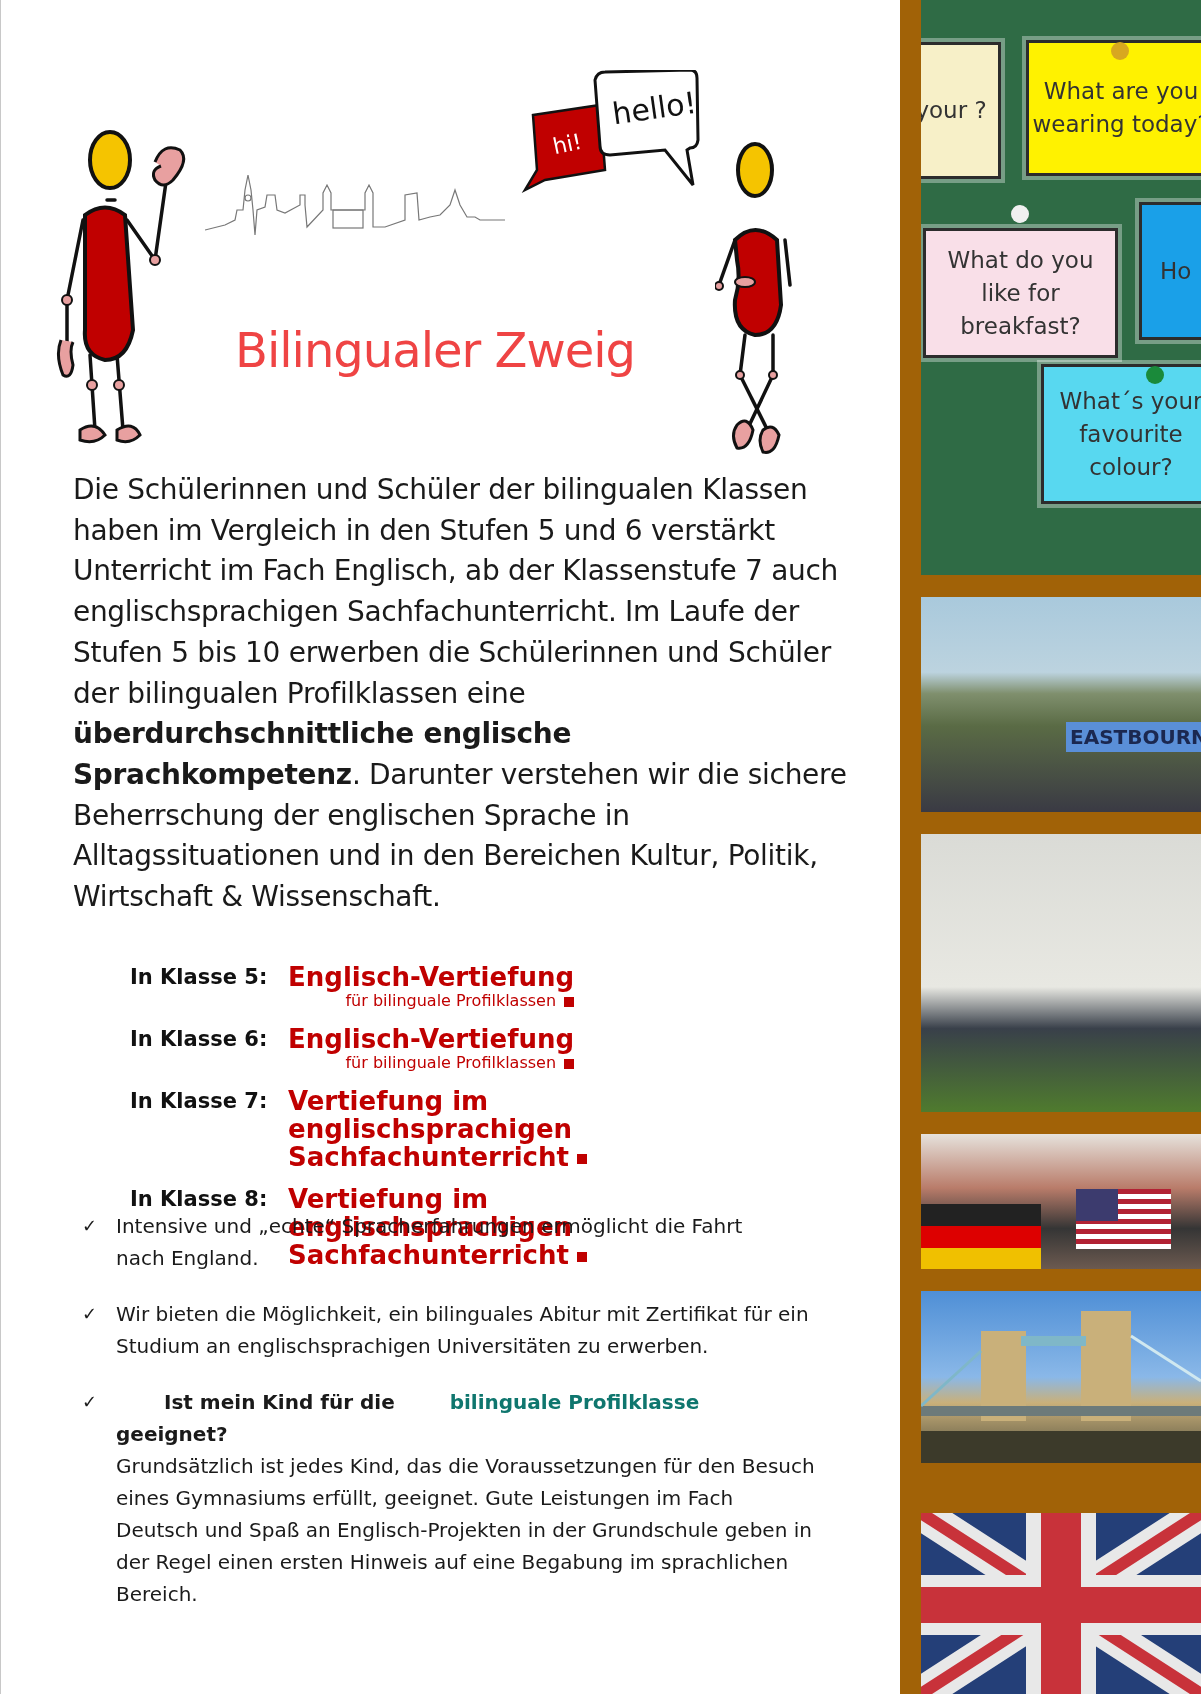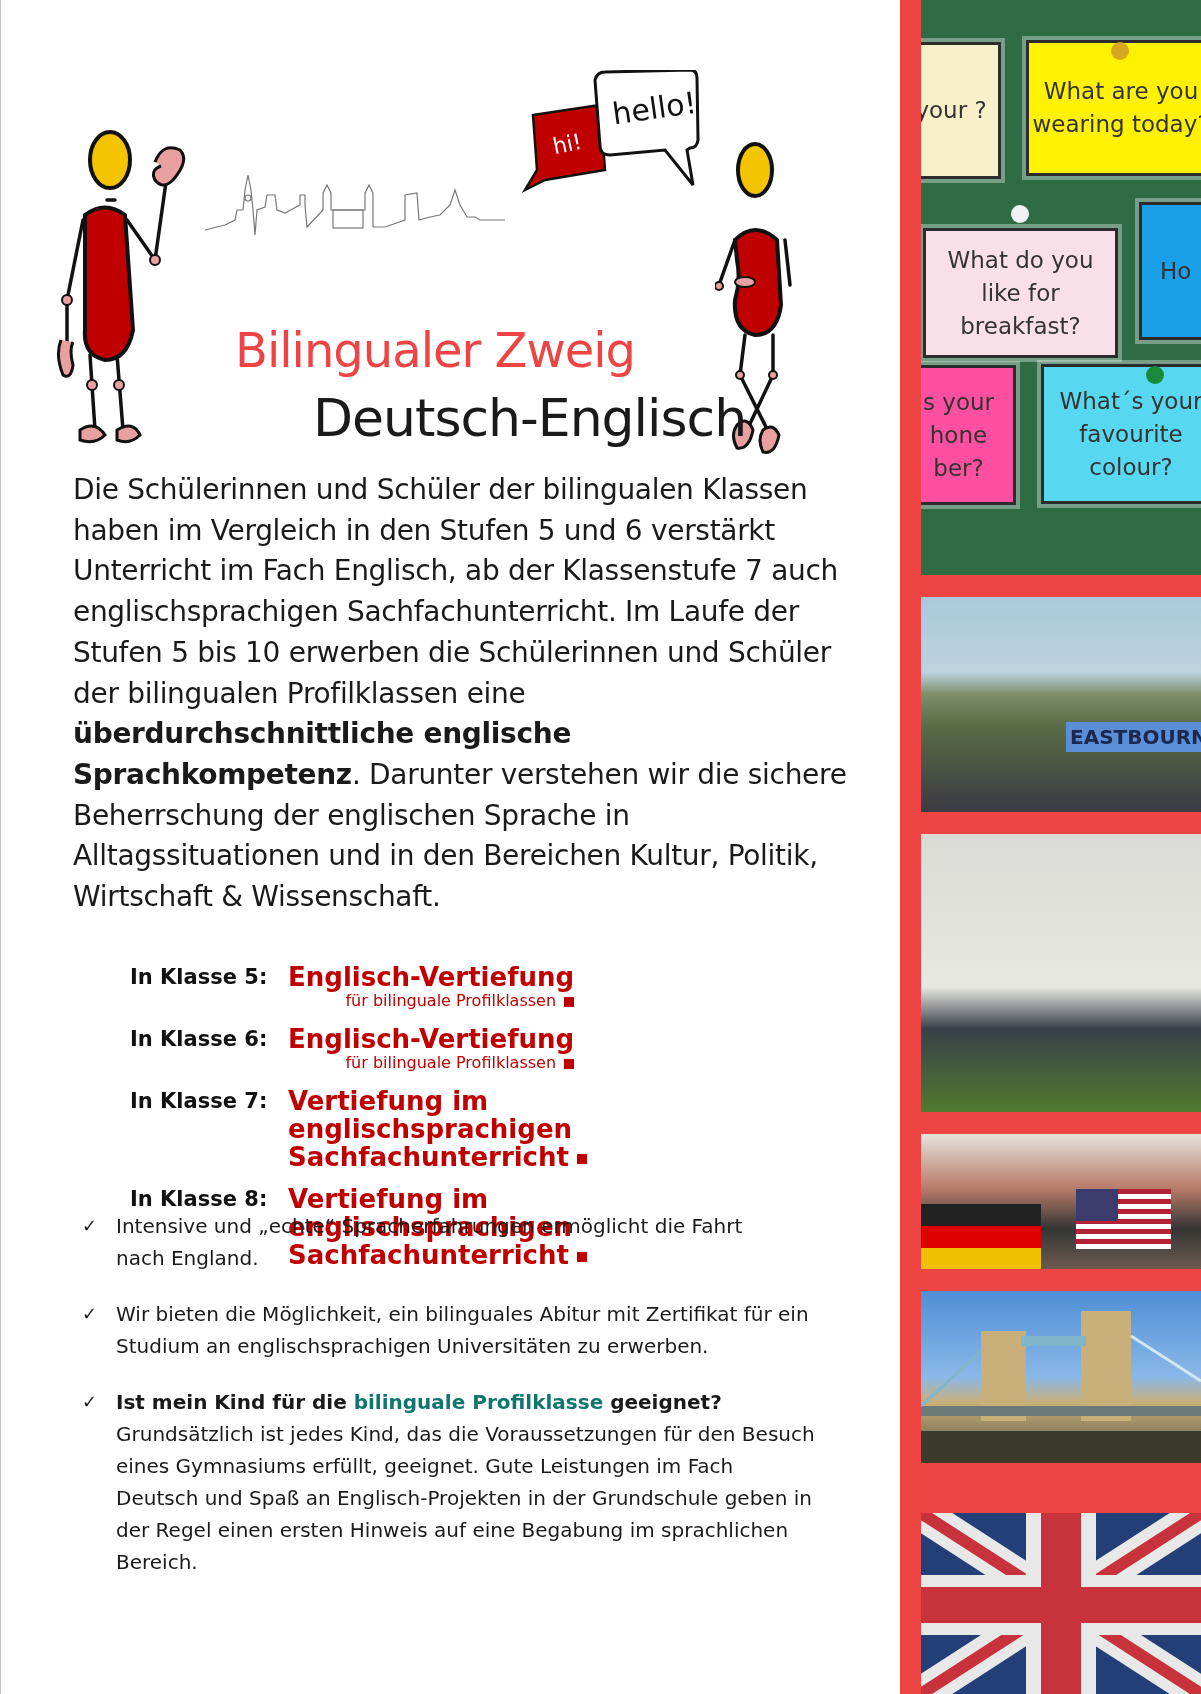--- a/index.html
+++ b/index.html
@@ -22,25 +22,25 @@
   .k-label { width:158px; font-weight:bold; font-size:21px; color:#111; line-height:28px; flex:none; }
   .k-content { color:#c00000; }
   .k-title { font-weight:bold; font-size:26px; line-height:28px; }
   .k-sub { font-size:16px; line-height:20px;text-align:right; }
   .square { display:inline-block; width:10px; height:10px; background:#c00000; margin-left:8px; vertical-align:middle; }
 
   
   .bullets { position:absolute; left:82px; top:1210px; width:790px; }
   .bullet { display:flex; font-size:20px; line-height:32px; color:#1a1a1a; margin-bottom:24px; }
   .check { width:34px; flex:none; font-size:18px; }
-  .bullet b { font-weight:bold; }
+  .bullet b { font-weight:bold;margin-left:48px; }
   .red { color:#0f766e; }
 
   
-  .sidebar { position:absolute; left:900px; top:0; width:301px; height:1694px; background:#ef4444; }
+  .sidebar { position:absolute; left:900px; top:0; width:301px; height:1694px; background:#a16207; }
   .photo { position:absolute; left:21px; width:280px; overflow:hidden; }
   .ph1 { top:0; height:575px; background:#2f6b45; }
   .ph2 { top:597px; height:215px; background:linear-gradient(#a9c9dc 0%, #bcd3df 35%, #7f8f6d 45%, #5a6b45 60%, #3a3a44 100%); }
   .ph3 { top:834px; height:278px; background:linear-gradient(#dadbd6 0%, #e8e8e2 55%, #39404a 70%, #4f7b2e 100%); }
   .ph4 { top:1134px; height:135px; background:linear-gradient(#e6e2dc 0%, #b97c6a 40%, #353535 70%, #6c5a50 100%); }
   .ph5 { top:1291px; height:172px; background:linear-gradient(#4f8fd6 0%, #8ab8e8 50%, #c9b07a 65%, #4c4a3a 100%); }
   .ph6 { top:1513px; height:181px; background:#1f3f77; }
 
   .card { position:absolute; border:3px solid #2c2c2c; box-sizing:border-box; display:flex; align-items:center; justify-content:center; text-align:center; font-family:"DejaVu Sans", sans-serif; font-size:23px; line-height:33px; color:#333; box-shadow:0 0 0 4px rgba(255,255,255,0.35); }
   .pin { position:absolute; width:18px; height:18px; border-radius:50%; }
@@ -107,21 +107,20 @@
     <path d="M20 110 Q40 90 62 110 L66 175 Q62 205 40 205 Q18 200 20 170 Q26 150 22 130 Z" fill="#c00000" stroke="#111" stroke-width="4"></path>
     <ellipse cx="30" cy="152" rx="10" ry="5" fill="#e8a0a0" stroke="#111" stroke-width="2"></ellipse>
     <circle cx="4" cy="156" r="4" fill="#e8a0a0" stroke="#111" stroke-width="2"></circle>
     <circle cx="25" cy="245" r="4" fill="#e8a0a0" stroke="#111" stroke-width="2"></circle>
     <circle cx="58" cy="245" r="4" fill="#e8a0a0" stroke="#111" stroke-width="2"></circle>
     <path d="M22 295 Q32 285 38 300 Q34 320 22 318 Q15 305 22 295 Z" fill="#e8a0a0" stroke="#111" stroke-width="3"></path>
     <path d="M48 300 Q58 292 64 305 Q60 325 48 322 Q42 310 48 300 Z" fill="#e8a0a0" stroke="#111" stroke-width="3"></path>
   </svg>
 
   <div class="title-line1">Bilingualer Zweig</div>
-  <div class="title-line2">Deutsch-Englisch</div>
 </div>
 
 <div class="intro"><span>Die Schülerinnen und Schüler der bilingualen Klassen haben im Vergleich in den Stufen 5 und 6 verstärkt Unterricht im Fach Englisch, ab der Klassenstufe 7 auch englischsprachigen Sachfachunterricht. Im Laufe der Stufen 5 bis 10 erwerben die Schülerinnen und Schüler der bilingualen Profilklassen eine </span><b>überdurchschnittliche englische Sprachkompetenz</b><span>. Darunter verstehen wir die sichere Beherrschung der englischen Sprache in Alltagssituationen und in den Bereichen Kultur, Politik, Wirtschaft &amp; Wissenschaft.</span></div>
 
 <div class="klassen">
   <div class="k-row">
     <div class="k-label">In Klasse 5:</div>
     <div class="k-content">
       <div class="k-title">Englisch-Vertiefung</div>
       <div class="k-sub"><span>für bilinguale Profilklassen</span><span class="square"></span></div>
@@ -167,21 +166,20 @@
 </div>
 
 <div class="sidebar">
   <div class="photo ph1">
     <div class="card" style="left:-20px;top:42px;width:100px;height:137px;background:#f7f0c8">your ?</div>
     <div class="card" style="left:105px;top:40px;width:190px;height:136px;background:#fff200">What are you wearing today?</div>
     <div class="pin" style="left:190px;top:42px;background:#d8a820"></div>
     <div class="card" style="left:2px;top:228px;width:195px;height:130px;background:#f9dfe8">What do you like for breakfast?</div>
     <div class="pin" style="left:90px;top:205px;background:#f0f0f0"></div>
     <div class="card" style="left:218px;top:202px;width:80px;height:138px;background:#1aa0e8;justify-content:flex-start;padding-left:18px">Ho</div>
-    <div class="card" style="left:-20px;top:365px;width:115px;height:140px;background:#ff4fa0">s your hone ber?</div>
     <div class="card" style="left:120px;top:364px;width:180px;height:140px;background:#58d8f0">What´s your favourite colour?</div>
     <div class="pin" style="left:225px;top:366px;background:#1a8a3a"></div>
   </div>
   <div class="photo ph2">
     <div class="banner">EASTBOURNE20</div>
   </div>
   <div class="photo ph3"></div>
   <div class="photo ph4">
     <svg class="flag-de" viewBox="0 0 120 65" preserveAspectRatio="none">
         <rect width="120" height="22" fill="#222"></rect>

